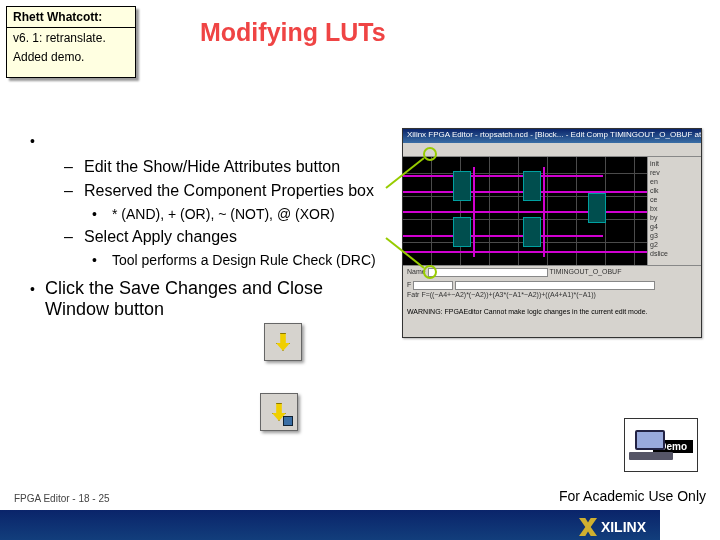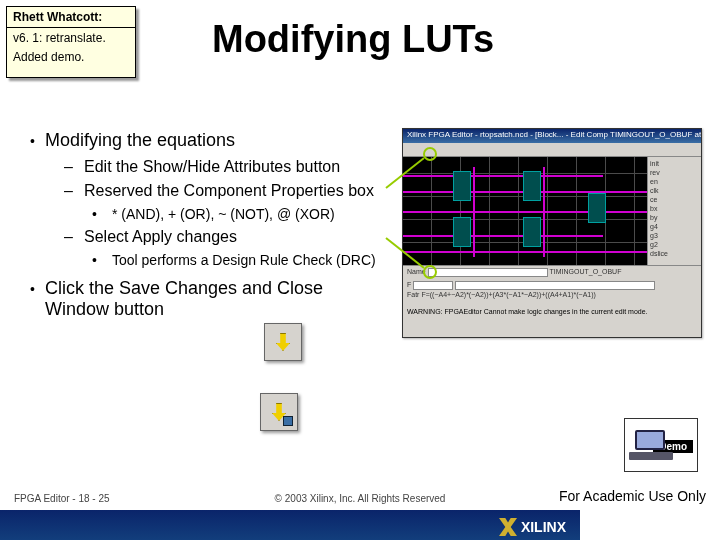--- a/index.html
+++ b/index.html
@@ -2,21 +2,21 @@
 <html><head>
 <meta charset="utf-8">
 <style>
   * { box-sizing: border-box; margin: 0; padding: 0; }
   html, body { width: 720px; height: 540px; font-family: Arial, sans-serif; background: #fff; overflow: hidden; }
   .slide { position: relative; width: 720px; height: 540px; }
   .comment-box { position: absolute; top: 6px; left: 6px; width: 130px; background: #ffffe1; border: 1px solid #000; box-shadow: 3px 3px 2px rgba(0,0,0,.4); font-size: 12px; }
   .comment-head { font-weight: bold; padding: 3px 6px; border-bottom: 1px solid #000; }
   .comment-body { padding: 3px 6px 8px; }
   .comment-body p { margin-bottom: 4px; line-height: 1.25; }
-  .title { position: absolute; top: 18px; left: 212px; font-size: 38px; font-weight: bold; color: #000000; }
+  .title { position: absolute; top: 18px; left: 200px; font-size: 25px; font-weight: bold; color: #ef4444; }
   .content { position: absolute; top: 130px; left: 30px; width: 350px; font-size: 18px; color: #000; }
   .l1 { list-style: none; }
   .l1 > li { margin-bottom: 10px; }
   .b1 { display: flex; gap: 10px; }
   .b1 .bullet { font-size: 14px; line-height: 22px; }
   .l2 { list-style: none; margin: 6px 0 4px 34px; }
   .l2 > li { display: flex; gap: 10px; font-size: 16px; margin-bottom: 6px; }
   .l2 .dash { width: 10px; flex-shrink: 0; }
   .l3 { list-style: none; margin: 4px 0 4px 62px; }
   .l3 > li { display: flex; gap: 10px; font-size: 14px; margin-bottom: 4px; }
@@ -35,21 +35,21 @@
   .lowerpanel { height: 72px; background: #d6d3ce; border-top: 1px solid #888; font-size: 7px; color: #333; padding: 2px 4px; overflow: hidden; }
   .lp-row { white-space: nowrap; margin-bottom: 1px; }
   .field { display:inline-block; background:#fff; border:1px solid #888; height:9px; vertical-align:middle; }
   .callout { position: absolute; width: 60px; height: 50px; }
   .callout svg { width: 100%; height: 100%; }
   .demo-box { position: absolute; right: 22px; bottom: 68px; width: 74px; height: 54px; background: #fff; border: 1px solid #333; display: flex; flex-direction: row; align-items: center; justify-content: flex-end; padding: 4px; }
   .laptop { width: 44px; height: 30px; position: relative; }
   .laptop .screen { position:absolute; top:0; left:6px; width:30px; height:20px; border:2px solid #224; background:#9ad; border-radius:2px; }
   .laptop .keys { position:absolute; bottom:0; left:0; width:44px; height:8px; background:#556; border-radius:1px; }
   .demo-label { background:#000; color:#fff; font-size:10px; font-weight:bold; padding:1px 6px; margin-top:2px; }
-  .bottom-bar { position: absolute; left: 0; bottom: 0; width: 580px; height: 30px; background: linear-gradient(#0a246a,#123e7c); }
+  .bottom-bar { position: absolute; left: 0; bottom: 0; width: 660px; height: 30px; background: linear-gradient(#0a246a,#123e7c); }
   .footer-left { position: absolute; left: 14px; bottom: 36px; font-size: 10px; color: #444; }
   .footer-center { position: absolute; left: 0; width: 720px; bottom: 36px; text-align: center; font-size: 10px; color: #444; }
   .footer-right { position: absolute; right: 14px; bottom: 36px; font-size: 14px; font-weight: normal; color: #000; }
   .logo { position: absolute; right: 14px; bottom: 4px; display: flex; align-items: center; gap: 4px; color: #fff; font-size: 14px; font-weight: bold; }
   .xmark { width: 18px; height: 18px; }
   .icon-btn { position:absolute; width:38px; height:38px; background:#d6d3ce; border:1px solid #666; box-shadow:2px 2px 3px rgba(0,0,0,.4); display:flex; align-items:center; justify-content:center; }
   .icon-btn.save { left: 260px; top: 393px; }
   .icon-btn.apply { left: 264px; top: 323px; }
   .arrow-down { width:14px; height:18px; background:#f0cf00; clip-path: polygon(30% 0,70% 0,70% 55%,100% 55%,50% 100%,0 55%,30% 55%); border:1px solid #8a7700; }
 </style>
@@ -66,21 +66,20 @@
     </div>
   </div>
 
   <h1 class="title">Modifying LUTs</h1>
 
   <div class="content">
     <ul class="l1">
       <li>
         <div class="b1">
           <span class="bullet">•</span>
-          <span>Modifying the equations</span>
         </div>
         <ul class="l2">
           <li>
               <span class="dash">–</span>
               <span>Edit the Show/Hide Attributes button</span>
             </li>
           <li>
               <span class="dash">–</span>
               <span>Reserved the Component Properties box</span>
             </li>
@@ -175,21 +174,20 @@
 
   <div class="demo-box">
     <div class="laptop">
       <div class="screen"></div>
         <div class="keys"></div>
     </div>
     <div class="demo-label">Demo</div>
   </div>
 
   <div class="footer-left">FPGA Editor   -   18 -  25</div>
-  <div class="footer-center">© 2003 Xilinx, Inc. All Rights Reserved</div>
   <div class="footer-right">For Academic Use Only</div>
   <div class="bottom-bar">
     <div class="logo">
       <svg class="xmark" viewBox="0 0 20 20">
         <polygon points="0,0 7,0 10,5 13,0 20,0 13,10 20,20 13,20 10,15 7,20 0,20 7,10" fill="#d0b030"></polygon>
       </svg>
       <span>XILINX</span>
     </div>
   </div>
 

